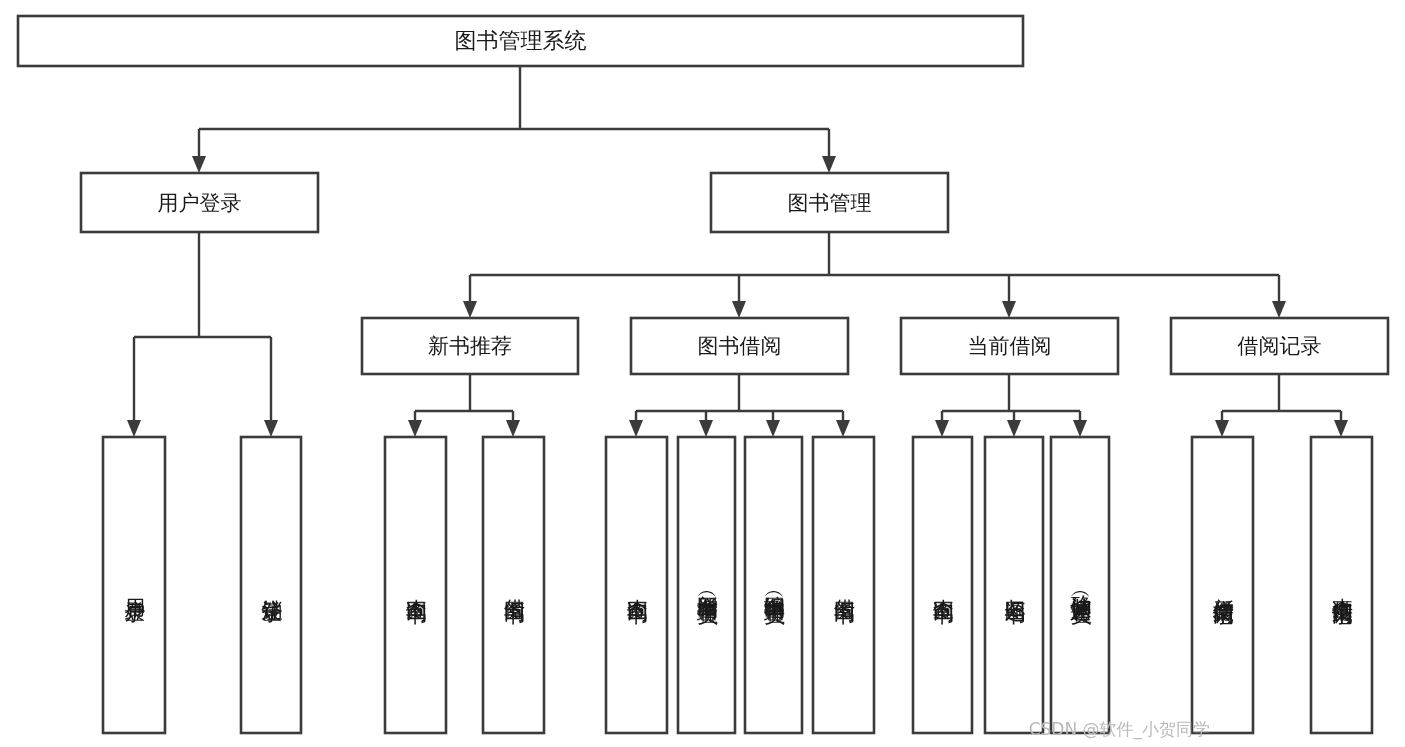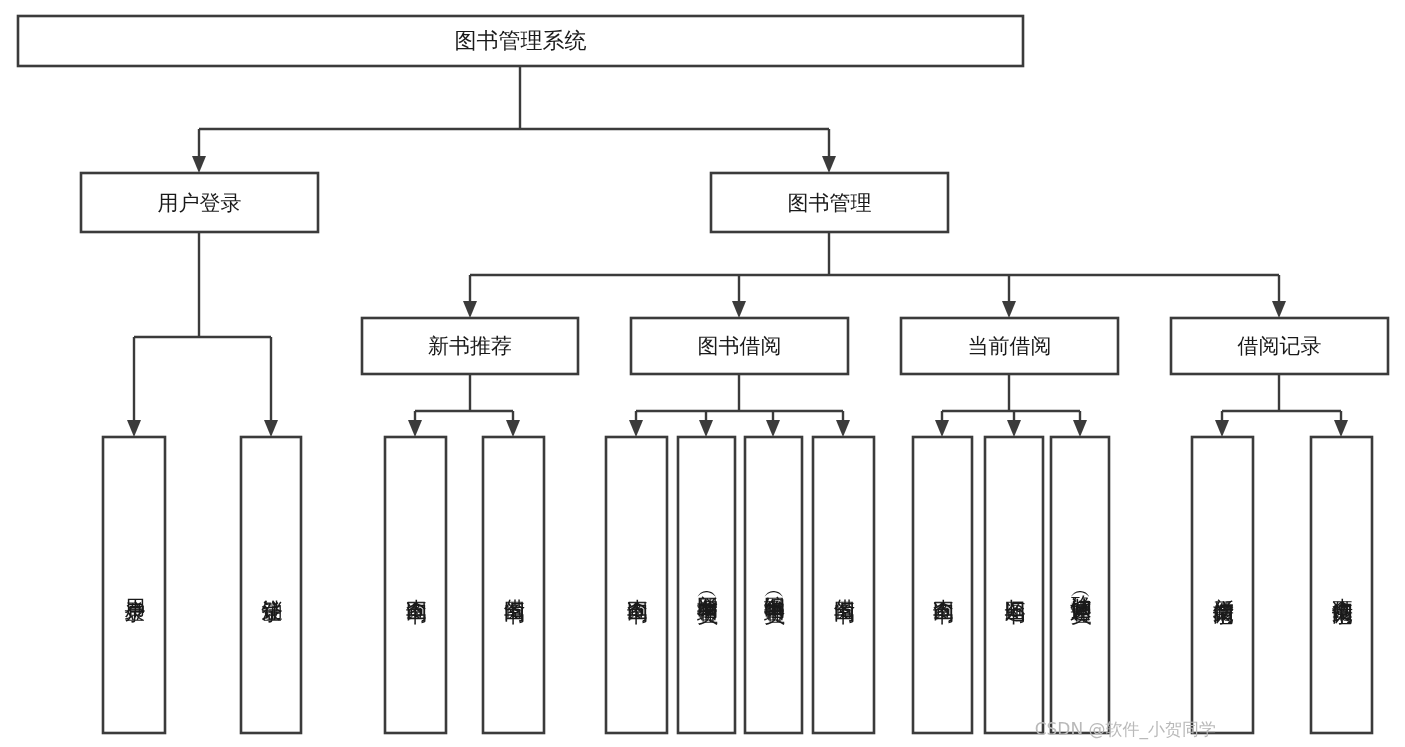--- a/index.html
+++ b/index.html
@@ -73,21 +73,21 @@
     text-orientation: upright;
     font-family: "DejaVu Sans", "Liberation Sans", sans-serif;
     font-size: 21px;
     line-height: 1.04;
     color: #1a1a1a;
     letter-spacing: 1.5px;
     white-space: nowrap;
   }
   .watermark {
     position: absolute;
-    right: 12px;
+    right: 18px;
     bottom: 6px;
     font-family: "DejaVu Sans", "Liberation Sans", sans-serif;
     font-size: 17px;
     color: #b9b9b9;
     white-space: nowrap;
     user-select: none;
   }
 </style>
 </head>
 <body>

